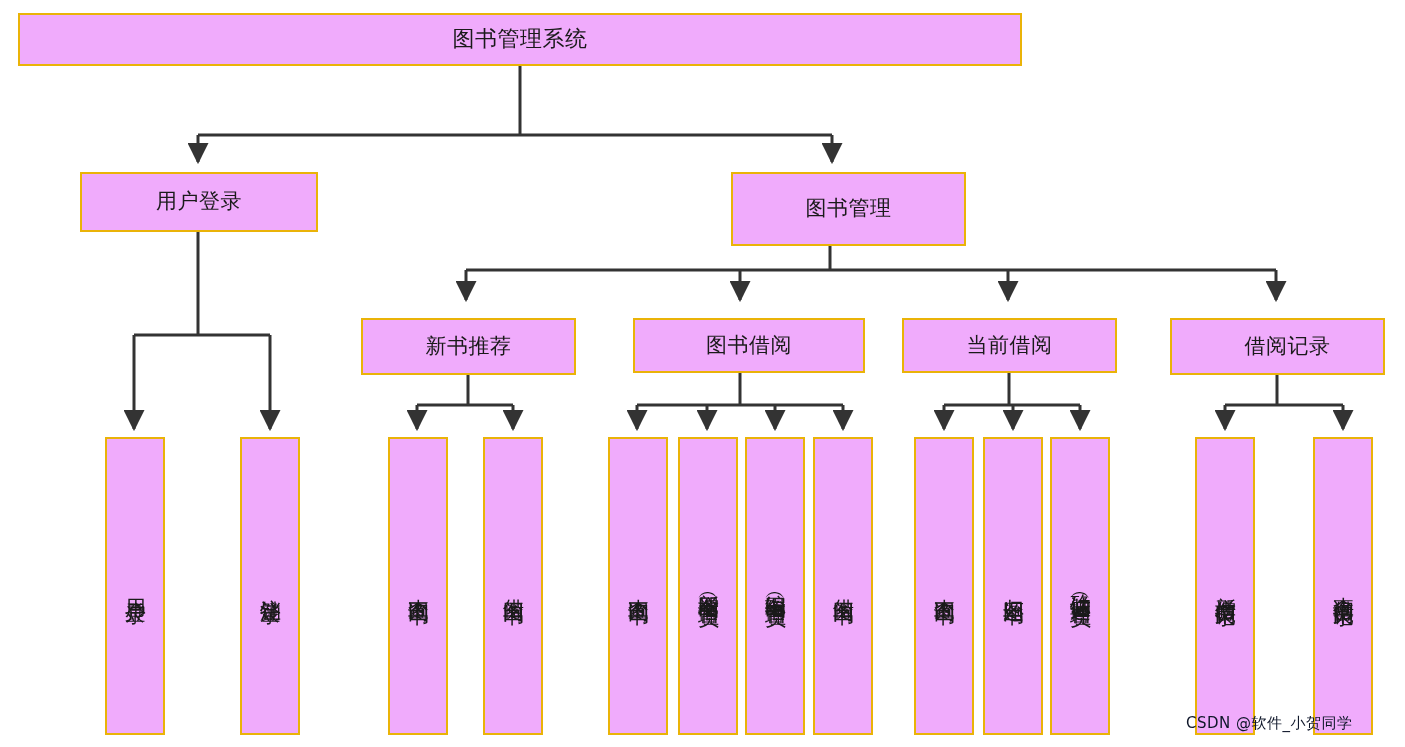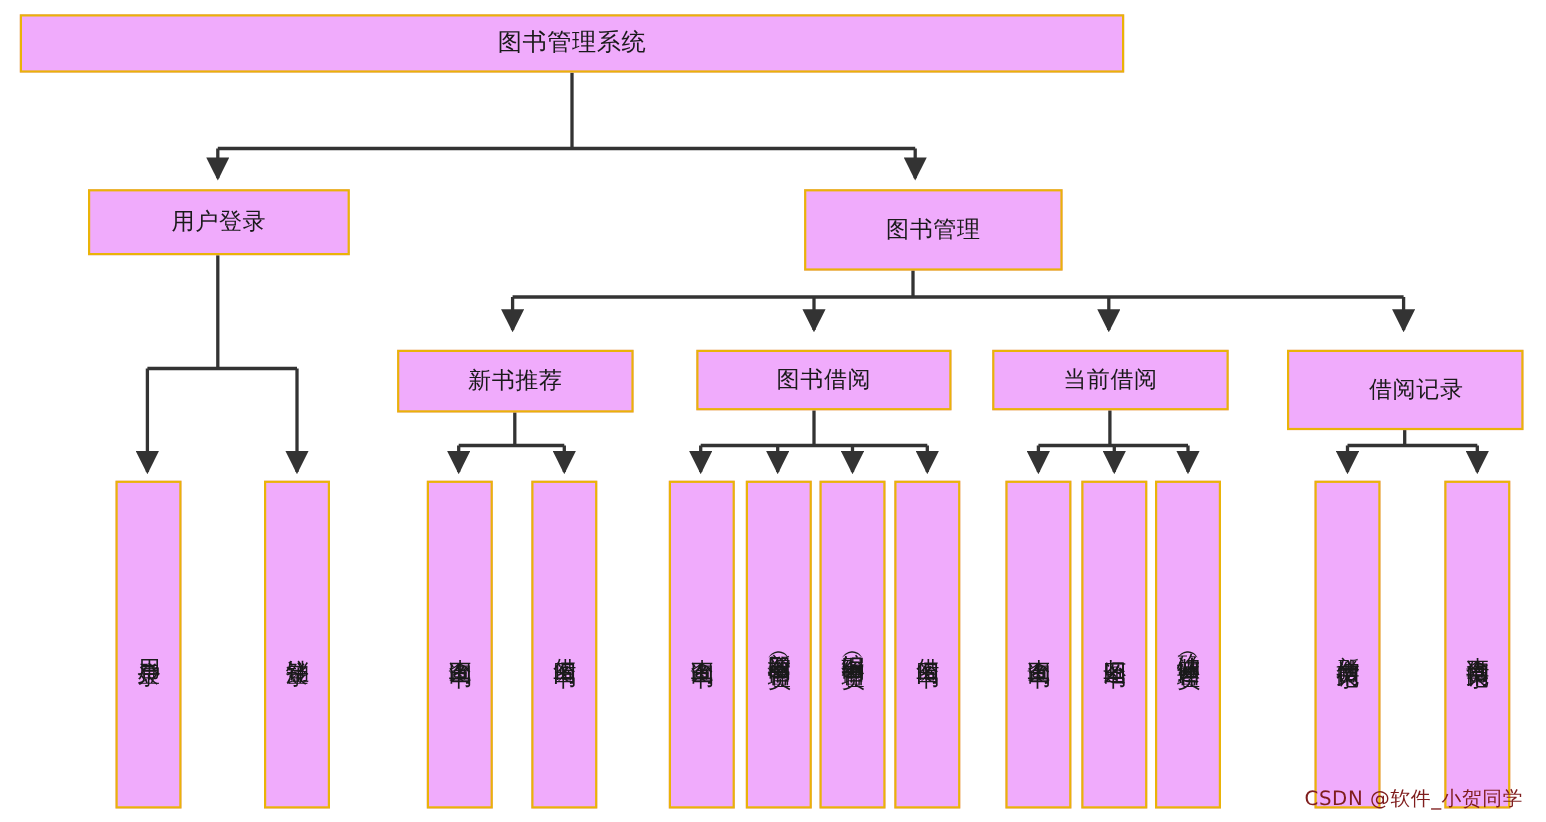--- a/index.html
+++ b/index.html
@@ -58,22 +58,22 @@
   .node.v .label {
     writing-mode: vertical-rl;
     text-orientation: upright;
     font-size: 21px;
     line-height: 1.0;
     letter-spacing: 2px;
     max-height: 100%;
   }
   .watermark {
     position: absolute;
-    font-size: 18px;
-    color: #7f1d1d;
+    font-size: 15px;
+    color: #0f172a;
     white-space: nowrap;
     z-index: 5;
     letter-spacing: 0.5px;
   }
 </style>
 </head>
 <body>
 
 <div id="canvas">
 
@@ -140,21 +140,21 @@
 
   <div class="node h" style="left:361px; top:318px; width:215px; height:57px;">
     <span class="label">新书推荐</span>
   </div>
   <div class="node h" style="left:633px; top:318px; width:232px; height:55px;">
     <span class="label">图书借阅</span>
   </div>
   <div class="node h" style="left:902px; top:318px; width:215px; height:55px;justify-content:center;">
     <span class="label">当前借阅</span>
   </div>
-  <div class="node h" style="left:1170px; top:318px; width:215px; height:73px;padding-left:20px;">
+  <div class="node h" style="left:1170px; top:318px; width:215px; height:57px;padding-left:20px;">
     <span class="label">借阅记录</span>
   </div>
 
   <div class="node v" style="left:105px; top:437px; width:60px; height:298px;">
     <span class="label">用户登录</span>
   </div>
   <div class="node v" style="left:240px; top:437px; width:60px; height:298px;">
     <span class="label">注销登录</span>
   </div>
 

